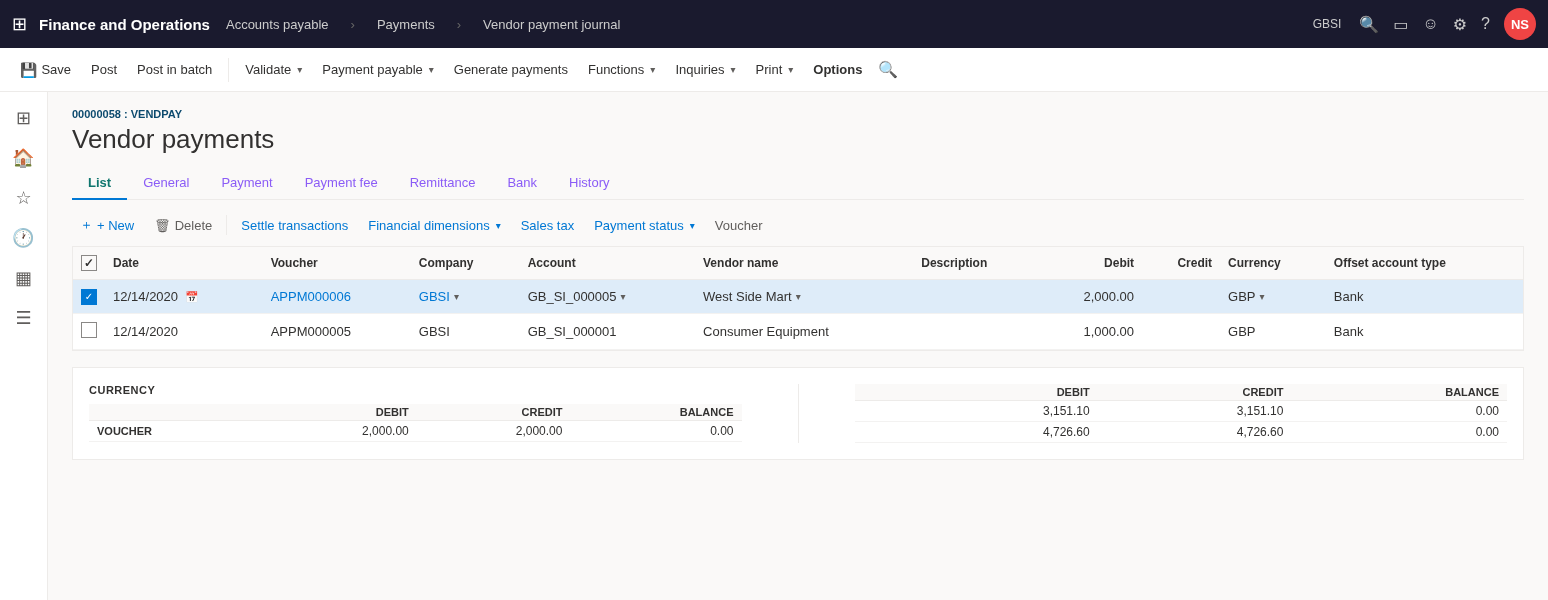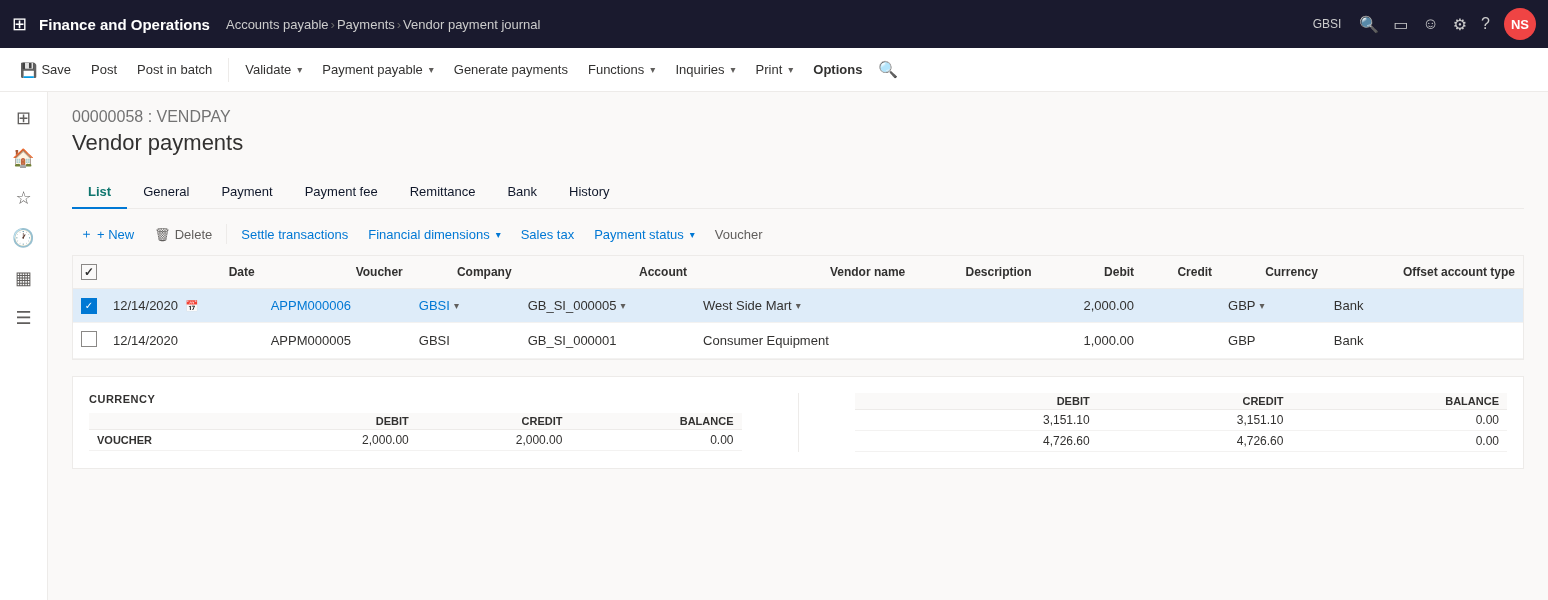--- a/index.html
+++ b/index.html
@@ -6,21 +6,21 @@
     body { font-family: 'Segoe UI', sans-serif; font-size: 13px; background: #f3f2f1; overflow: hidden; }
 
     
     .top-nav {
       display: flex; align-items: center;
       background: #1a1a2e; color: white;
       height: 48px; padding: 0 12px; gap: 8px;
     }
     .top-nav .app-grid { font-size: 18px; cursor: pointer; margin-right: 4px; }
     .top-nav .app-title { font-weight: 600; font-size: 15px; margin-right: 8px; white-space: nowrap; }
-    .top-nav .breadcrumb { display: flex; align-items: flex-end; gap: 2px; font-size: 13px; color: #ccc; flex: 1; }
+    .top-nav .breadcrumb { display: flex; align-items: flex-end; gap: 22px; font-size: 13px; color: #ccc; flex: 1; }
     .top-nav .breadcrumb span { cursor: pointer; }
     .top-nav .breadcrumb .sep { color: #666; }
     .top-nav .nav-icons { display: flex; align-items: center; gap: 14px; margin-left: auto; }
     .top-nav .org-badge { font-size: 12px; color: #ccc; margin-right: 4px; }
     .top-nav .nav-icon { font-size: 16px; cursor: pointer; color: #ccc; }
     .top-nav .avatar { width: 32px; height: 32px; border-radius: 50%; background: #ef4444; display: flex; align-items: center; justify-content: center; font-weight: 600; font-size: 13px; cursor: pointer; }
 
     
     .toolbar {
       display: flex; align-items: center;
@@ -40,40 +40,40 @@
     .toolbar-search { margin-left: 4px; font-size: 16px; cursor: pointer; color: #605e5c; }
 
     
     .layout { display: flex; height: calc(600px - 92px); }
     .sidebar { width: 48px; background: #fff; border-right: 1px solid #edebe9; display: flex; flex-direction: column; align-items: center; padding-top: 8px; gap: 4px; }
     .sidebar-icon { width: 36px; height: 36px; display: flex; align-items: center; justify-content: center; cursor: pointer; border-radius: 4px; color: #605e5c; font-size: 18px; }
 
     
     .main { flex: 1; overflow-y: auto; background: #faf9f8; }
     .content-area { padding: 16px 24px; }
-    .journal-ref { color: #737373; font-size: 16px; margin-bottom: 4px; }
-    .page-title { font-size: 22px; font-weight: 300; color: #323130; margin-bottom: 20px; }
+    .journal-ref { color: #0c4a6e; font-size: 11px; margin-bottom: 4px; font-weight: bold; }
+    .page-title { font-size: 26px; font-weight: 300; color: #323130; margin-bottom: 12px; }
 
     
     .tabs { display: flex; gap: 0; border-bottom: 1px solid #edebe9; margin-bottom: 12px; }
-    .tab { padding: 8px 16px; cursor: pointer; font-size: 13px; color: #0f172a; border-bottom: 2px solid transparent; margin-bottom: -1px; }
+    .tab { padding: 8px 16px; cursor: pointer; font-size: 13px; color: #8b5cf6; border-bottom: 2px solid transparent; margin-bottom: -1px; }
     .tab.active { color: #0f766e; border-bottom: 2px solid #0078d4; font-weight: 700; }
 
     
     .action-bar { display: flex; align-items: center; gap: 4px; margin-bottom: 8px; }
     .action-btn { display: flex; align-items: center; gap: 4px; padding: 4px 8px; cursor: pointer; background: transparent; border: none; font-size: 13px; color: #0078d4; border-radius: 2px; white-space: nowrap; }
     .action-btn.gray { color: #605e5c; }
     .action-btn.has-dd::after { content: '▾'; font-size: 10px; margin-left: 2px; }
     .action-separator { width: 1px; background: #edebe9; height: 20px; margin: 0 2px; }
 
     
     .table-wrap { background: #fff; border: 1px solid #edebe9; }
     table { width: 100%; border-collapse: collapse; font-size: 13px; }
     thead tr { background: #faf9f8; }
-    thead th { padding: 8px 8px; text-align: right; font-weight: 600; color: #323130; border-bottom: 1px solid #edebe9; white-space: nowrap; font-size: 12px; }
+    thead th { padding: 8px 8px; text-align: left; font-weight: 600; color: #323130; border-bottom: 1px solid #edebe9; white-space: nowrap; font-size: 12px; }
     tbody tr { border-bottom: 1px solid #f3f2f1; }
     tbody tr.selected { background: #deecf9; }
     tbody td { padding: 8px 8px; color: #323130; white-space: nowrap; }
     .check-col { width: 32px; text-align: center; }
     .check-box { width: 16px; height: 16px; border: 1px solid #8a8886; display: inline-flex; align-items: center; justify-content: center; cursor: pointer; }
     .check-box.checked { background: #0078d4; border-color: #0078d4; color: white; font-size: 10px; }
     .check-all { width: 16px; height: 16px; border: 1px solid #8a8886; display: inline-flex; align-items: center; justify-content: center; cursor: pointer; }
     .link-text { color: #0078d4; cursor: pointer; }
     .dropdown-cell { display: flex; align-items: center; gap: 4px; }
     .cell-dropdown { font-size: 10px; color: #605e5c; cursor: pointer; }

